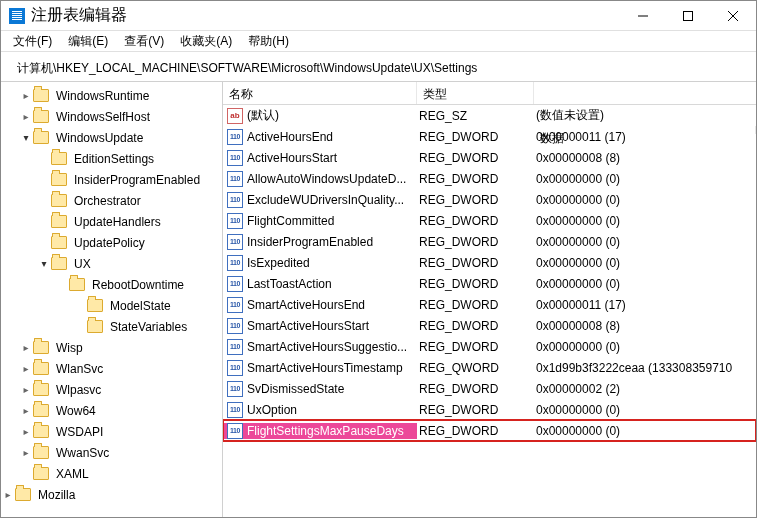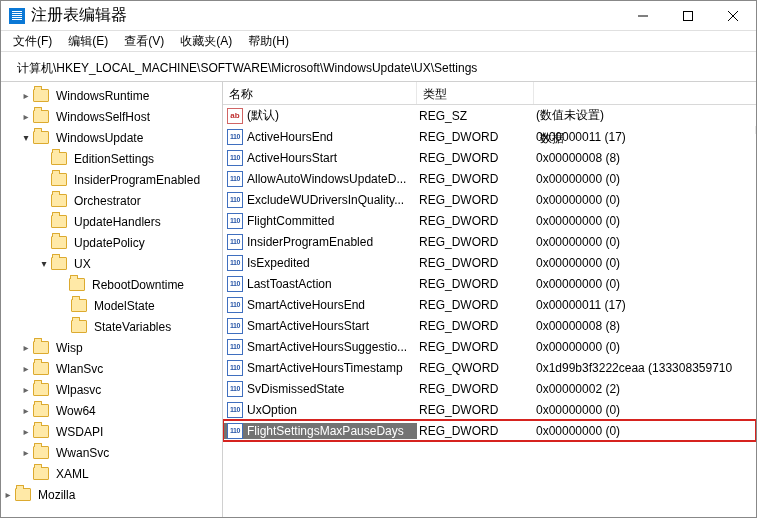--- a/index.html
+++ b/index.html
@@ -35,21 +35,21 @@
   .valheaders .colh { padding: 4px 6px; border-right: 1px solid #e8e8e8; }
   .colh-name { width: 194px; }
   .colh-type { width: 117px; }
   .colh-data { flex: 1; margin-top: 44px; }
 
   .vallist { flex: 1; overflow: auto; position: relative; }
   .vallist::-webkit-scrollbar { width: 17px; height: 17px; }
   .vallist::-webkit-scrollbar-track { background: #f0f0f0; }
   .vallist::-webkit-scrollbar-thumb { background: #c1c1c1; }
   .valrow { display: flex; height: 21px; align-items: center; white-space: nowrap; }
-  .valrow.selected .cell-name { background: #737373; color: #fff; }
+  .valrow.selected .cell-name { background: #ec4899; color: #fff; }
   .valrow.highlighted { outline: 2px solid #d6231f; outline-offset: -1px; }
   .cell-name { width: 194px; padding-left: 4px; display: flex; align-items: center; overflow: hidden; text-overflow: ellipsis; }
   .cell-type { width: 117px; padding-left: 2px; }
   .cell-data { flex: 1; padding-left: 2px; overflow: hidden; text-overflow: ellipsis; }
 
   .valicon { width: 16px; height: 16px; margin-right: 4px; display: inline-flex; align-items: center; justify-content: center; flex-shrink: 0; }
   .valicon.str { background: #fff; border: 1px solid #d06464; }
   .valicon.str::before { content: "ab"; font-size: 8px; color: #c03030; font-weight: bold; line-height: 1; }
   .valicon.bin { background: #fff; border: 1px solid #3f6fbf; }
   .valicon.bin::before { content:"110"; font-size: 7px; color:#2a58a8; font-weight:bold; line-height:1; letter-spacing:-0.5px; }
@@ -59,21 +59,21 @@
   .twisty.closed::before { content: "▸"; }
   .twisty.none::before { content: ""; }
   .foldericon { width: 16px; height: 13px; background: #ffe9a7; border: 1px solid #dcaa2f; border-radius: 1px; margin-right: 4px; position: relative; }
   .foldericon::before { content: ""; position: absolute; top: -4px; left: 0; width: 6px; height: 3px; background:#ffe9a7; border:1px solid #dcaa2f; border-bottom:none; border-radius:1px 1px 0 0;}
   .nodelabel { padding: 1px 3px; }
   .nodelabel.selected { background: #d8d8d8; }
   .indent0 { padding-left: 0px; }
   .indent1 { padding-left: 18px; }
   .indent2 { padding-left: 36px; }
   .indent3 { padding-left: 54px; }
-  .indent4 { padding-left: 56px; }
+  .indent4 { padding-left: 72px; }
 </style>
 </head>
 <body>
 
 <div class="titlebar">
   <span class="appicon"></span>
   <span class="title">注册表编辑器</span>
   <div class="winbtns">
     <div class="winbtn">
       <svg viewBox="0 0 10 10">

